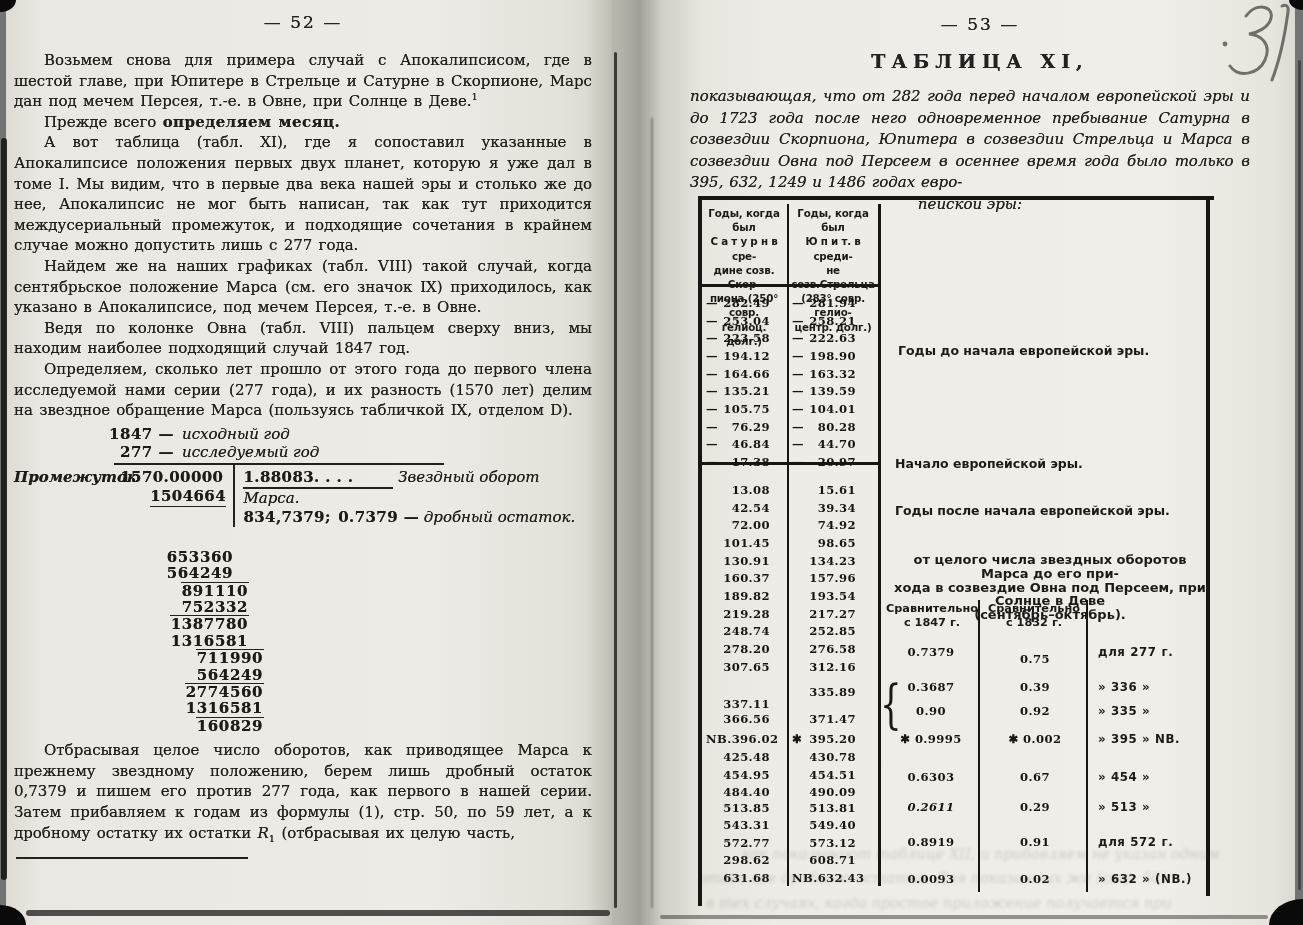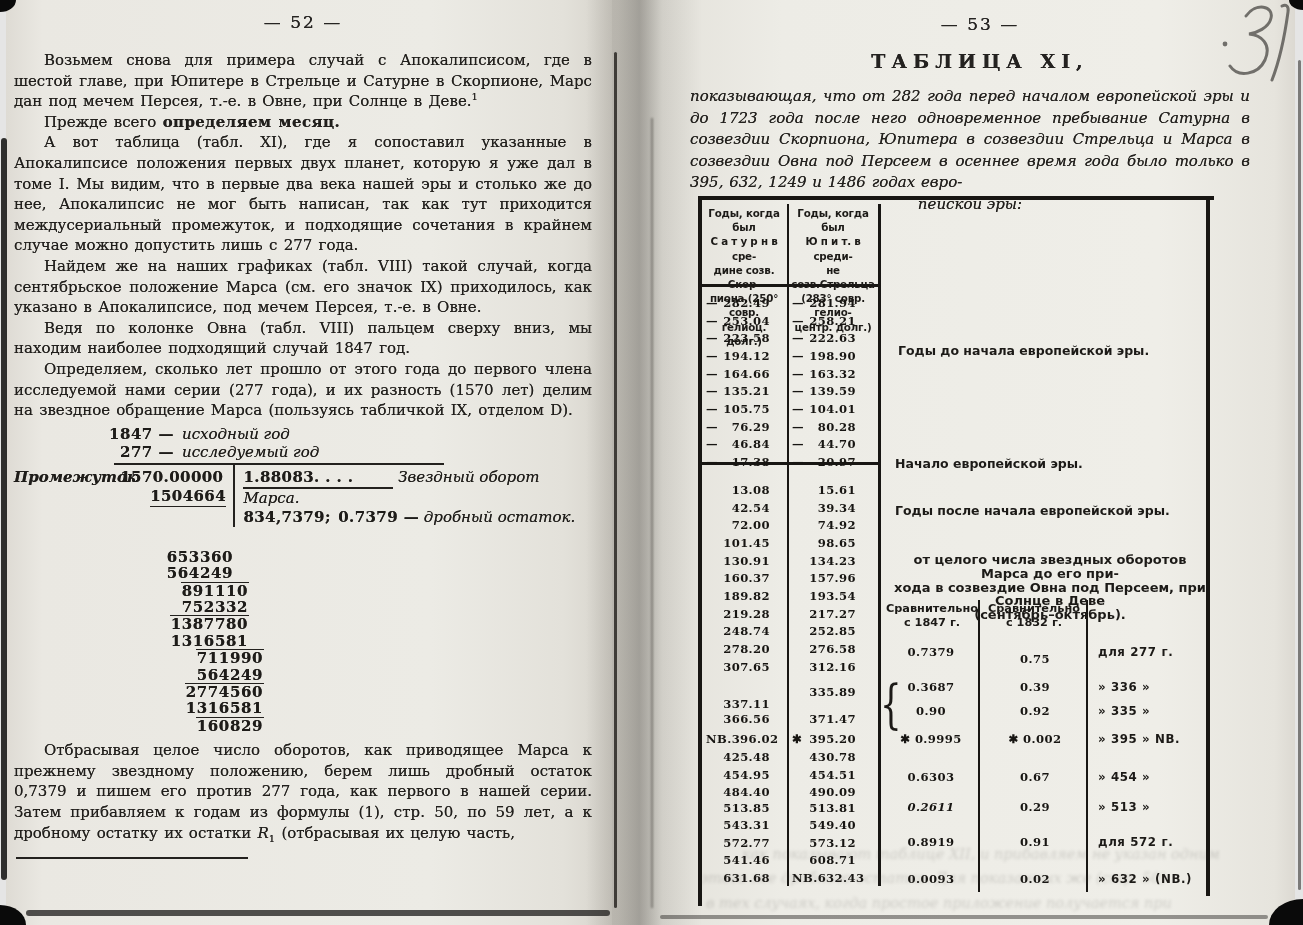--- a/index.html
+++ b/index.html
@@ -1,19 +1,19 @@
 <!DOCTYPE html>
 <html><head>
 <meta charset="utf-8">
 <style>
   * { margin:0; padding:0; box-sizing:border-box; }
   html,body { width:1303px; height:925px; }
   body { font-family:"DejaVu Serif", serif; background:#ffffff; overflow:hidden; position:relative; }
 
-  .scan { position:absolute; inset:0; background:#e5e5e5;padding-left:37px; }
+  .scan { position:absolute; inset:0; background:#737373;padding-left:37px; }
 
   
   .paper { position:absolute; top:0; bottom:0; background:#e9e7e1; }
   .paper-left  { left:6px;  width:606px;
     background:linear-gradient(90deg,#dedbd4 0%, #eae8e2 6%, #ecebe5 70%, #e3e1da 92%, #d6d3cb 100%); }
   .paper-right { left:612px; right:8px;
     background:linear-gradient(90deg,#cfccc4 0%, #e4e2db 7%, #edece6 25%, #efeee8 80%, #e6e4dd 97%, #dcd9d2 100%); }
 
   
   .corner { position:absolute; background:#0a0a0a; }
@@ -333,21 +333,21 @@
         <div class="trow" style="top: 605px;">
           <span class="val">513.85</span>
         </div>
         <div class="trow" style="top: 622px;">
           <span class="val">543.31</span>
         </div>
         <div class="trow" style="top: 640px;">
           <span class="val">572.77</span>
         </div>
         <div class="trow" style="top: 657px;">
-          <span class="val">541.46</span>
+          <span class="val">298.62</span>
         </div>
         <div class="trow" style="top: 675px;">
           <span class="val">631.68</span>
         </div>
       </div>
     <div class="col-jup" id="col-jup">
         <div class="trow" style="top: 100px;">
           <span class="pfx">—</span>
           <span class="val">281.94</span>
         </div>

